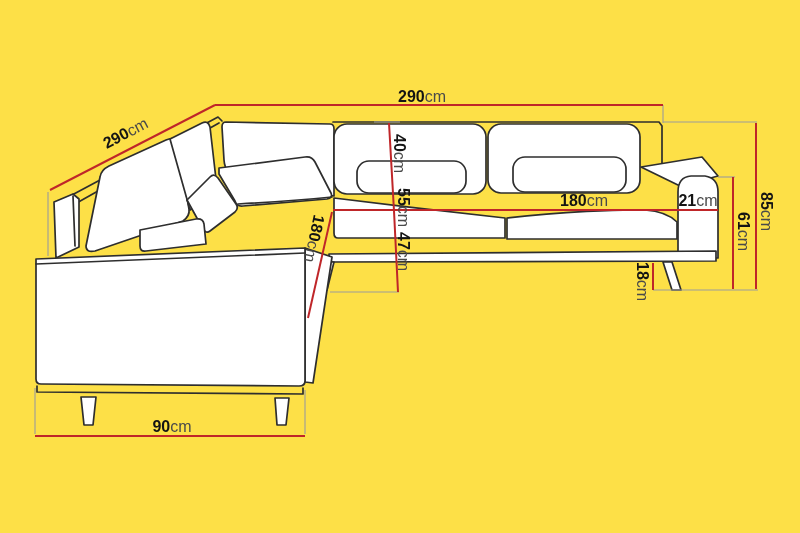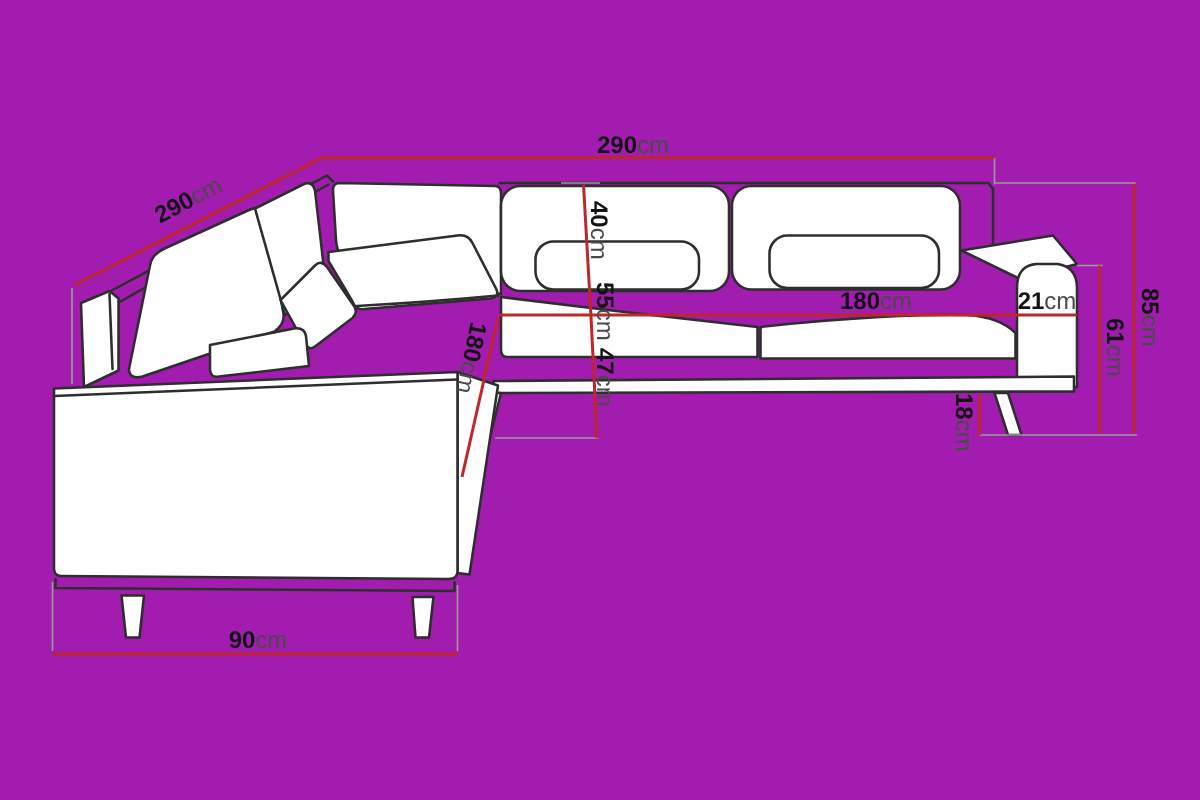--- a/index.html
+++ b/index.html
@@ -1,16 +1,16 @@
 <!DOCTYPE html>
 <html><head>
 <meta charset="utf-8">
 <style>
   html,body{margin:0;padding:0;background:#fff;}
-  #stage{position:relative;width:800px;height:533px;background:#a21caf;overflow:hidden;
+  #stage{position:relative;width:800px;height:533px;background:#fde047;overflow:hidden;
          font-family:"Liberation Sans", sans-serif;}
   svg text{font-family:"Liberation Sans", sans-serif;font-size:16px;}
   .num{font-weight:bold;fill:#141414;}
   .unit{fill:#4a4a4a;}
   .outline{fill:none;stroke-width:1.7;stroke-linejoin:round;stroke-linecap:round;}
   .fillwhite{fill:#ffffff;}
   .dim{fill:none;stroke-width:2;stroke-linecap:butt;}
   .ext{fill:none;stroke-width:1.1;stroke-linecap:butt;}
 </style>
 </head>

